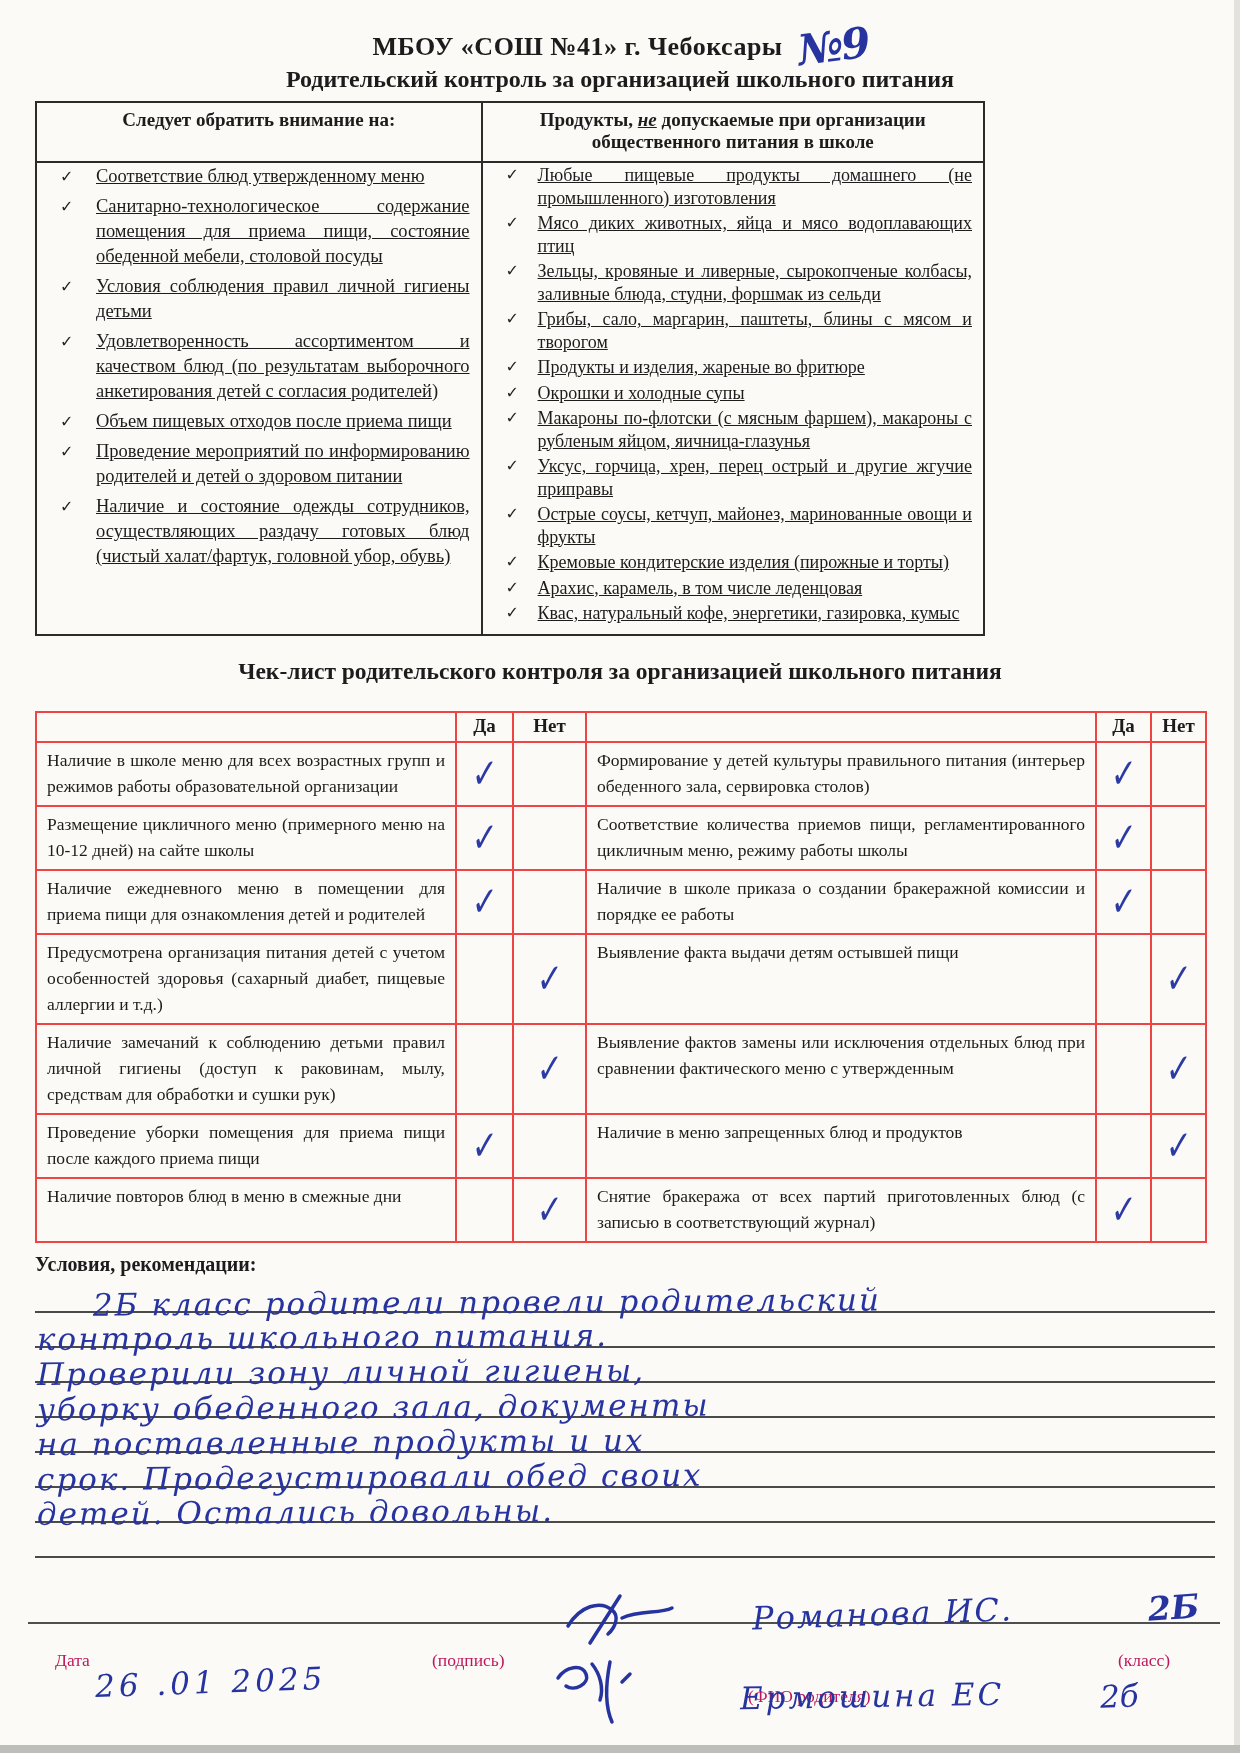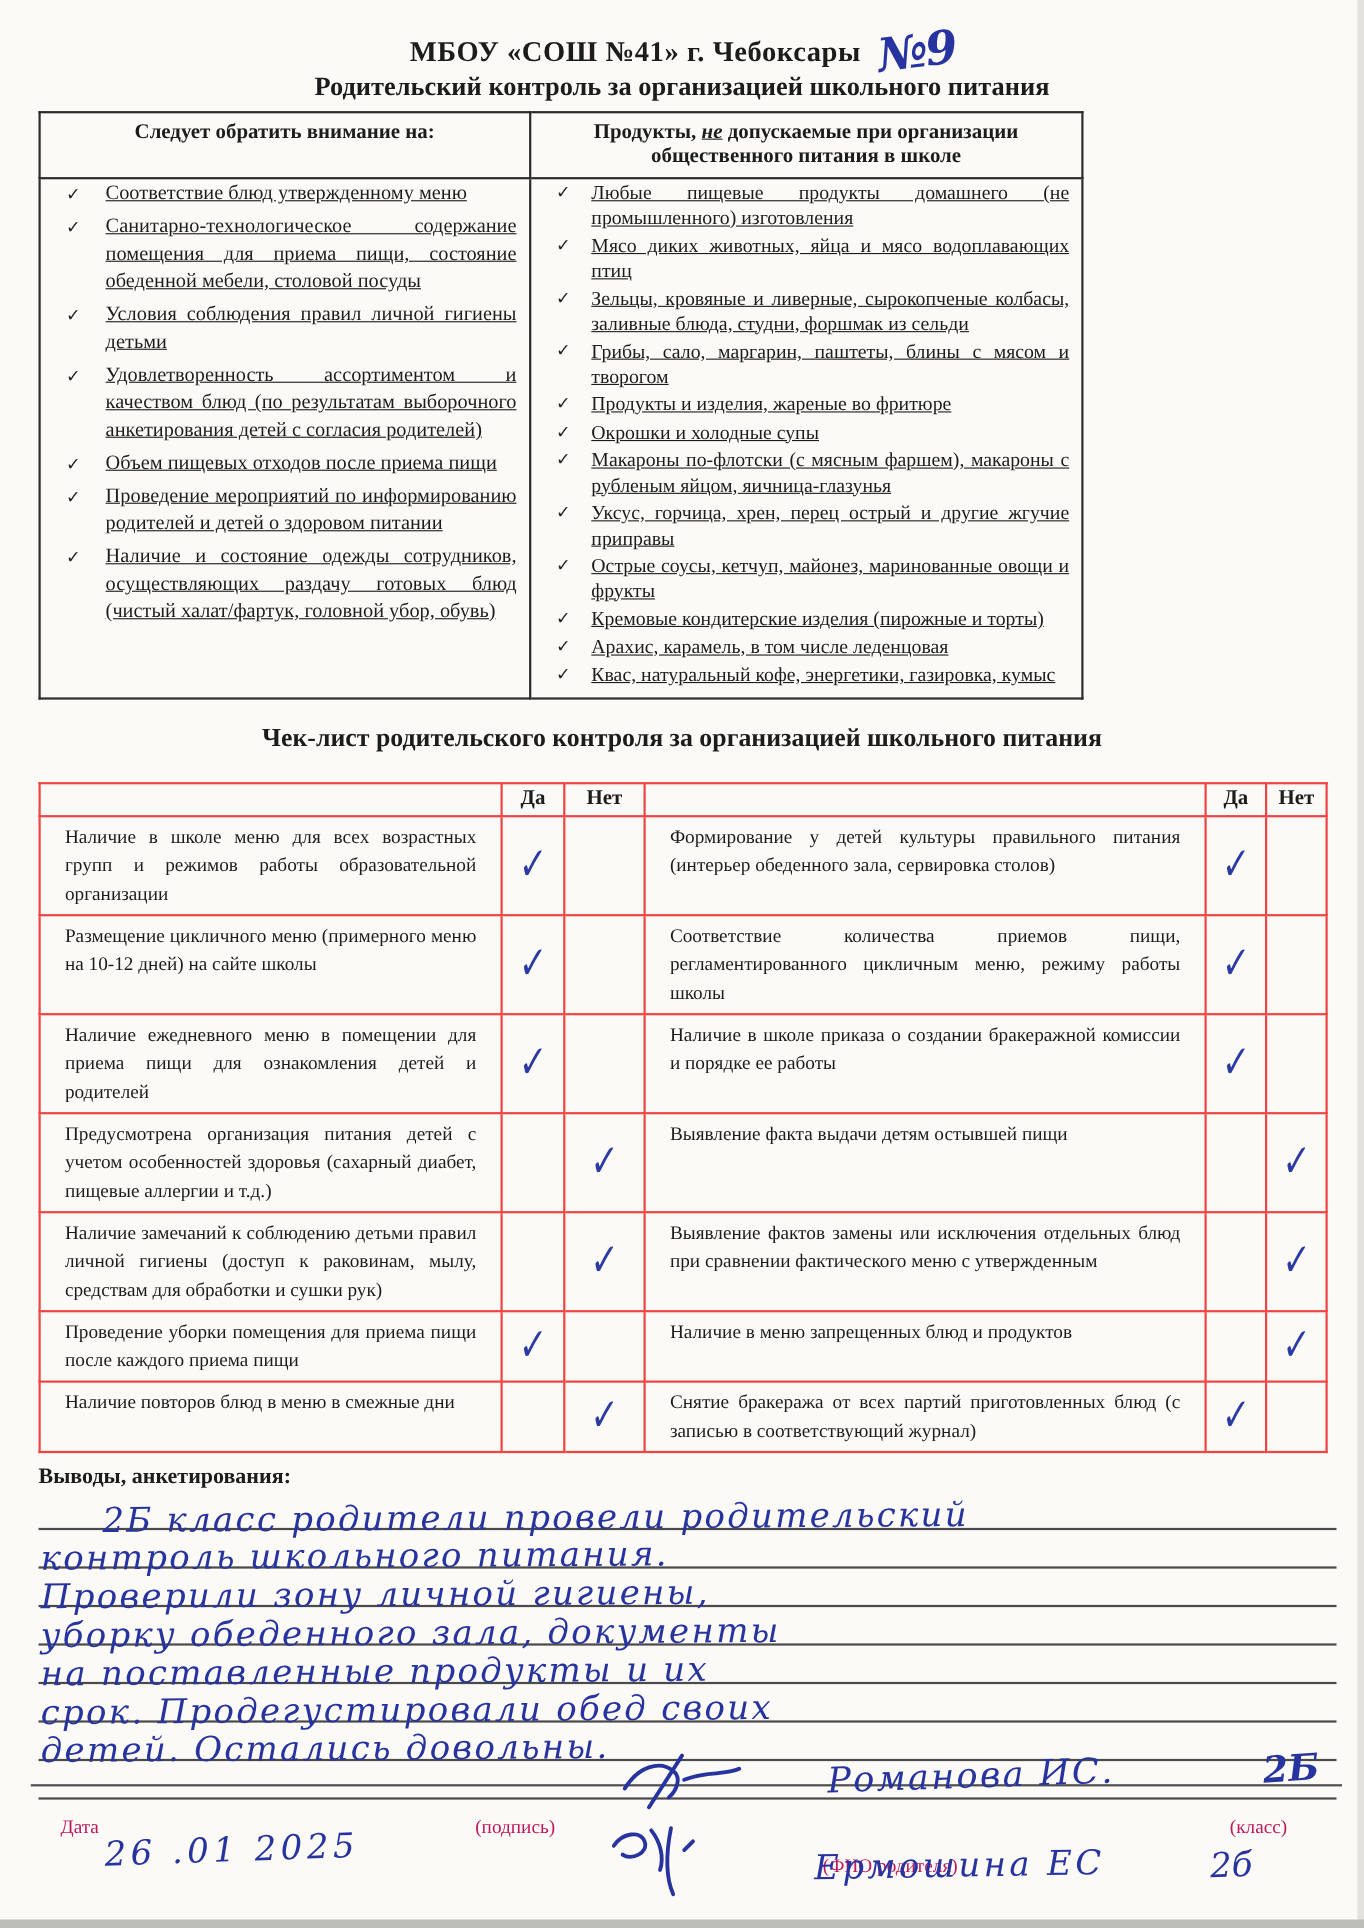--- a/index.html
+++ b/index.html
@@ -42,21 +42,21 @@
   ul.check-list li::before{
     content:"\2713";position:absolute;left:2px;top:0;
     font-family:"DejaVu Sans",sans-serif;font-size:16px;color:#222;
   }
 
   
   .checklist-title{font-size:23.5px;font-weight:bold;text-align:center;margin:22px 0 26px;}
   .checklist-table{width:1170px;table-layout:fixed;}
   .checklist-table th,.checklist-table td{border:2px solid #ef4444;vertical-align:top;padding:3px 8px;}
   .checklist-table th{font-size:19px;font-weight:bold;text-align:center;padding:2px 2px 4px;}
-  .checklist-table td.item{font-size:17.5px;line-height:26px;text-align:justify;padding:4px 22px 6px;}
+  .checklist-table td.item{font-size:17.5px;line-height:26px;text-align:justify;padding:4px 10px 6px;}
   .checklist-table col.c-item-l{width:420px;}
   .checklist-table col.c-yes-l{width:57px;}
   .checklist-table col.c-no-l{width:73px;}
   .checklist-table col.c-item-r{width:510px;}
   .checklist-table col.c-yes-r{width:55px;}
   .checklist-table col.c-no-r{width:55px;}
   td.mark{text-align:center;vertical-align:middle !important;}
   td.mark span{
     display:inline-block;color:#2c3aa4;font-size:30px;line-height:1;
     font-family:"DejaVu Sans",sans-serif;font-weight:400;
@@ -221,21 +221,21 @@
           <td class="mark"></td>
           <td class="mark"><span>✓</span></td>
           <td class="item">Снятие бракеража от всех партий приготовленных блюд (с записью в соответствующий журнал)</td>
           <td class="mark"><span>✓</span></td>
           <td class="mark"></td>
         </tr>
       </tbody>
     </table>
 
     <div class="conclusions">
-      <div class="conclusions-label">Выводы, анкетирования:</div>
+      <div class="conclusions-label">Условия, рекомендации:</div>
       <div class="ruled indent">
           <span class="hw hw-line">2Б класс родители провели родительский</span>
         </div>
       <div class="ruled">
           <span class="hw hw-line">контроль школьного питания.</span>
         </div>
       <div class="ruled">
           <span class="hw hw-line">Проверили зону личной гигиены,</span>
         </div>
       <div class="ruled">

